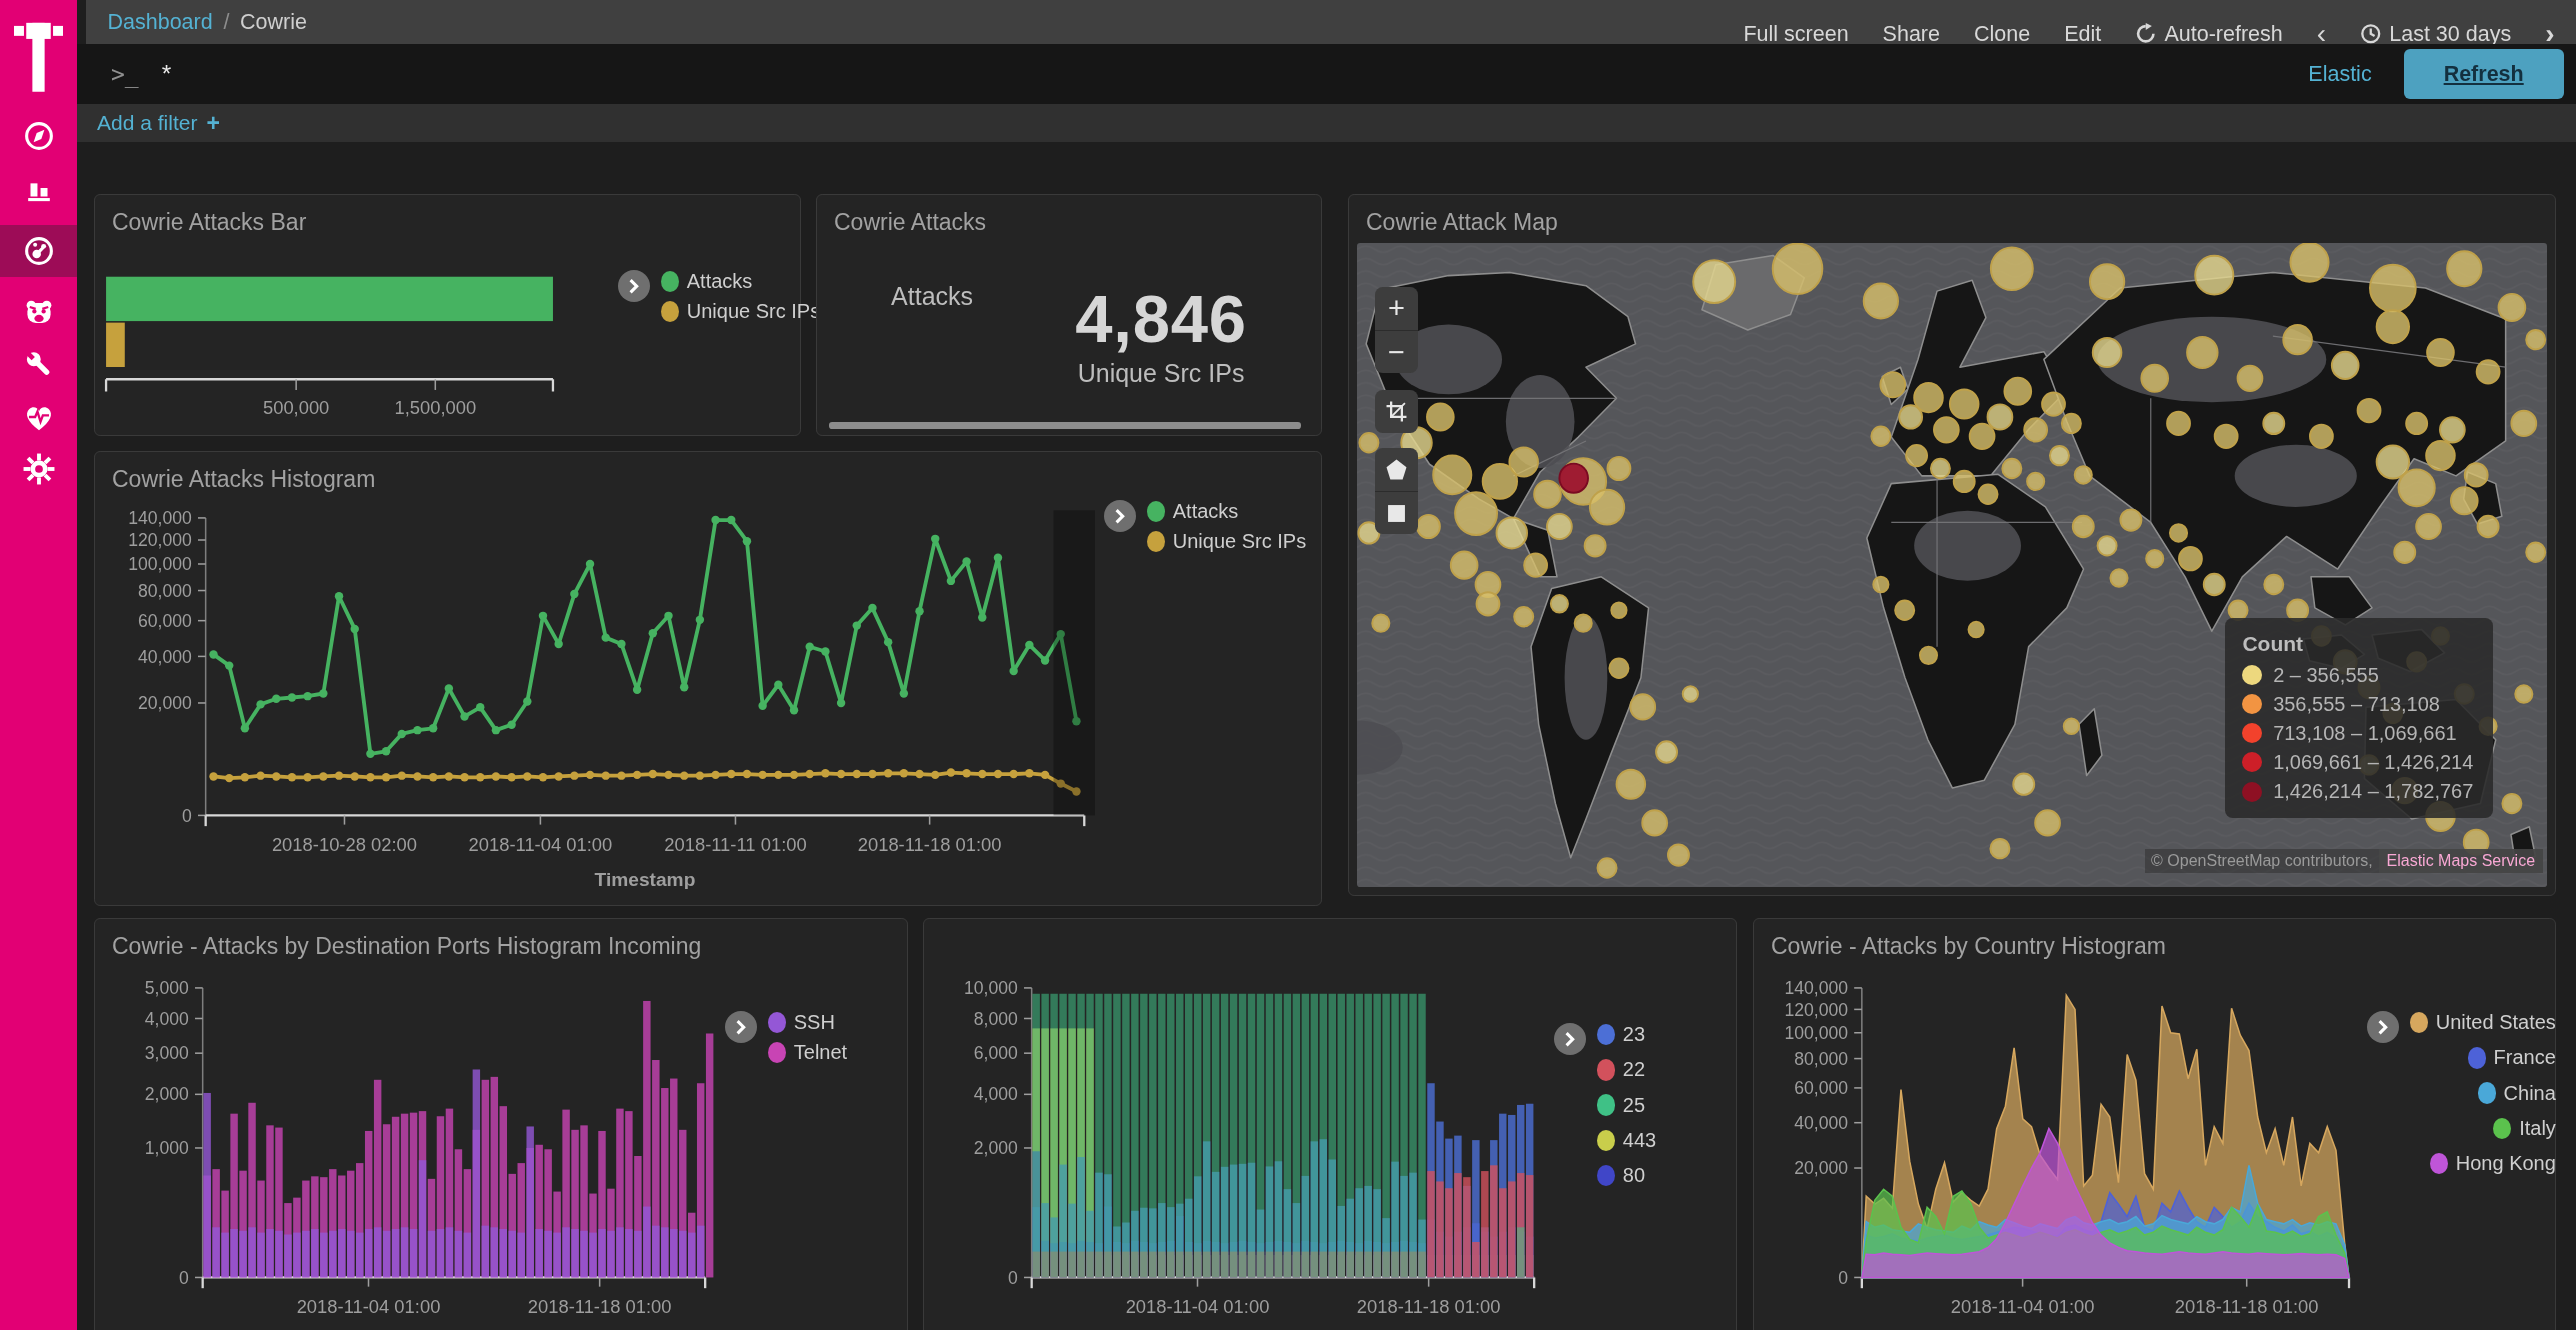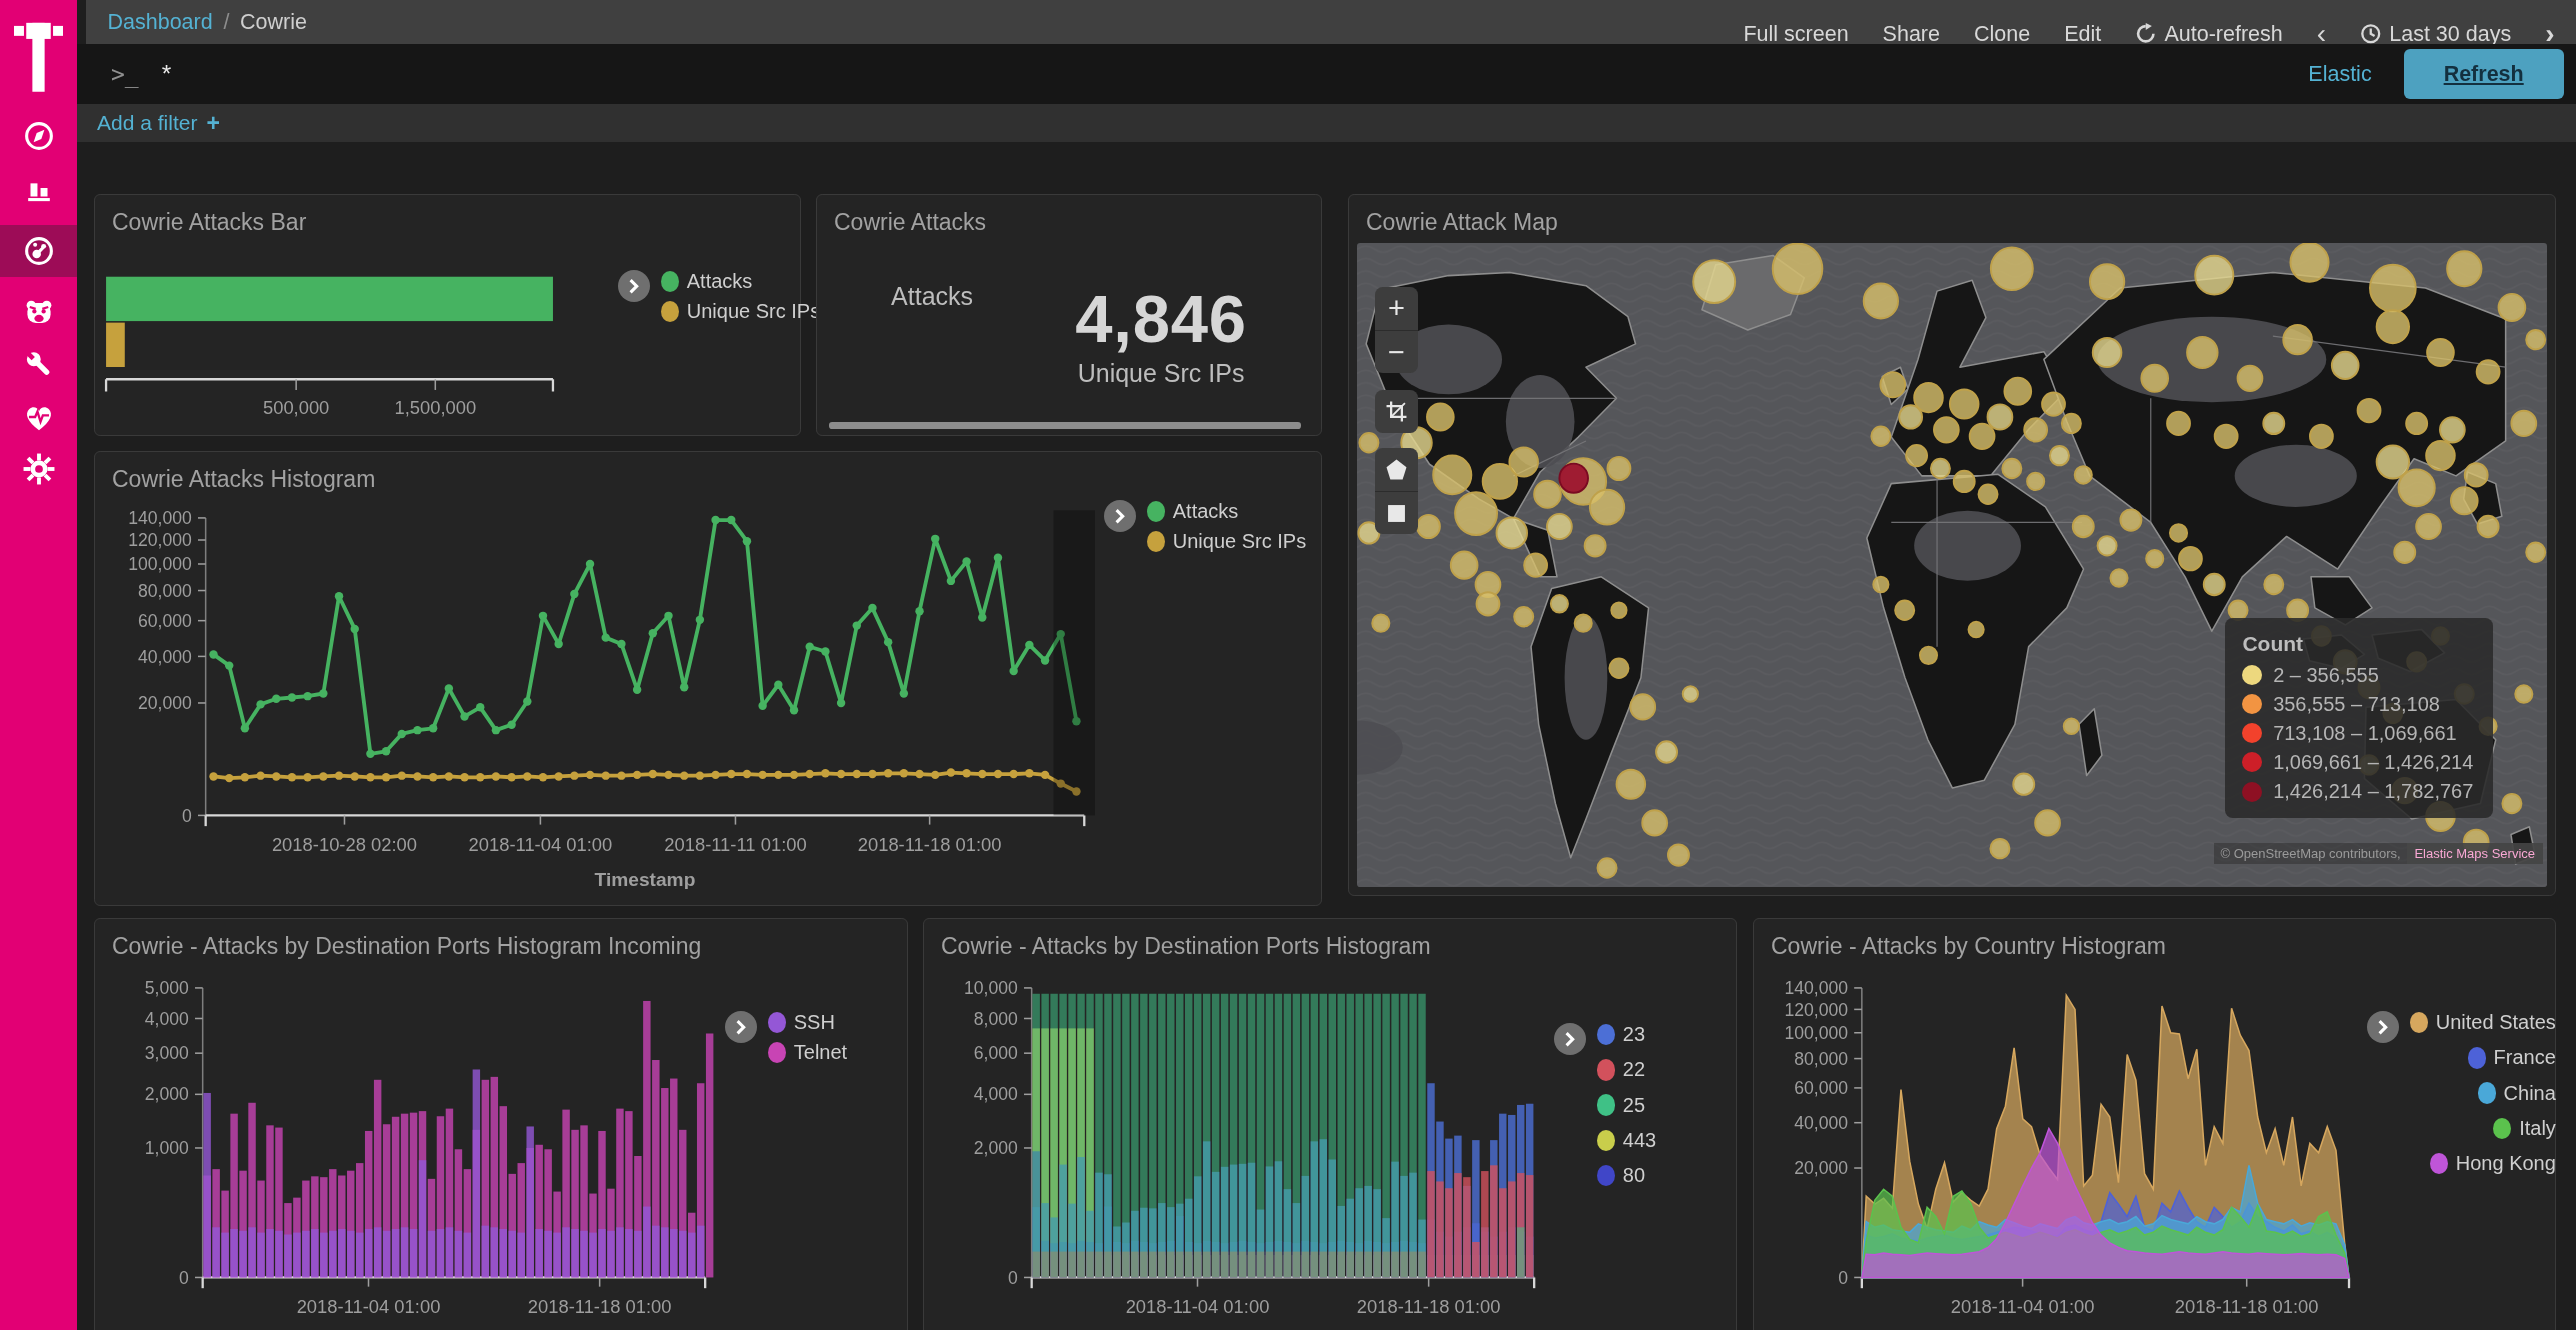--- a/index.html
+++ b/index.html
@@ -58,21 +58,21 @@
   
   .map-area{position:absolute;left:7.7px;right:7.7px;top:48px;bottom:7.7px;overflow:hidden;border-radius:3.1px;}
   .map-area svg.world{width:100%;height:100%;display:block;}
   .map-ctl{position:absolute;display:flex;flex-direction:column;border-radius:7.7px;overflow:hidden;}
   .map-ctl button{width:43px;height:43px;background:#3d3d3d;border:none;color:#e8e8e8;font-size:29px;cursor:pointer;display:flex;align-items:center;justify-content:center;padding:0;}
   .map-ctl button + button{border-top:0.8px solid #2c2c2c;}
   .map-legend{position:absolute;right:54px;bottom:69px;background:rgba(42,42,42,.88);border-radius:7.7px;padding:14px 20px 15.3px 17px;}
   .map-legend .t{font-size:21px;font-weight:bold;color:#bdbdbd;margin-bottom:7.7px;}
   .map-legend .li{display:flex;align-items:center;gap:10.7px;font-size:20px;color:#b5b5b5;margin-top:6.1px;white-space:nowrap;}
   .map-legend .dot{width:20px;height:20px;border-radius:50%;flex:0 0 auto;}
-  .map-attr{position:absolute;right:4.6px;bottom:23px;font-size:13px;color:#9a9a9a;display:flex;align-items:flex-end;}
+  .map-attr{position:absolute;right:4.6px;bottom:14px;font-size:16px;color:#9a9a9a;display:flex;align-items:flex-end;}
   .map-attr .osm{background:rgba(50,50,50,.55);padding:3.1px 6.1px;}
   .map-attr .ems{background:rgba(68,68,68,.92);color:#f9a8d4;padding:3.1px 7.7px;}
 </style>
 </head>
 <body>
 
 <aside class="sidebar">
   <svg class="side-logo" viewBox="0 0 64 96">
     <rect x="0" y="10" width="13" height="13" fill="#fff"></rect>
     <rect x="51" y="10" width="13" height="13" fill="#fff"></rect>
@@ -787,21 +787,20 @@
       </span>
       <span class="li">
         <span class="dot" style="background: rgb(200, 68, 180);"></span>
         <span>Telnet</span>
       </span>
     </span>
   </div>
 </section>
 
 <section class="panel" id="p-ports">
-  <h3 class="ptitle">Cowrie - Attacks by Destination Ports Histogram</h3>
   <svg class="chart" width="613" height="383" style="position:absolute;left:7.7px;top:49px;" viewBox="0 0 800 500">
       <line x1="130" y1="26" x2="130" y2="404" stroke="#7e7e7e" stroke-width="2"></line>
       <line x1="120" y1="404" x2="130" y2="404" stroke="#9e9e9e" stroke-width="2"></line>
       <text x="112" y="412" fill="#9e9e9e" font-size="23" text-anchor="end">0</text>
       <line x1="120" y1="234.9532609010159" x2="130" y2="234.9532609010159" stroke="#9e9e9e" stroke-width="2"></line>
       <text x="112" y="242.9532609010159" fill="#9e9e9e" font-size="23" text-anchor="end">2,000</text>
       <line x1="120" y1="164.93180889127052" x2="130" y2="164.93180889127052" stroke="#9e9e9e" stroke-width="2"></line>
       <text x="112" y="172.93180889127052" fill="#9e9e9e" font-size="23" text-anchor="end">4,000</text>
       <line x1="120" y1="111.20245902671928" x2="130" y2="111.20245902671928" stroke="#9e9e9e" stroke-width="2"></line>
       <text x="112" y="119.20245902671928" fill="#9e9e9e" font-size="23" text-anchor="end">6,000</text>

